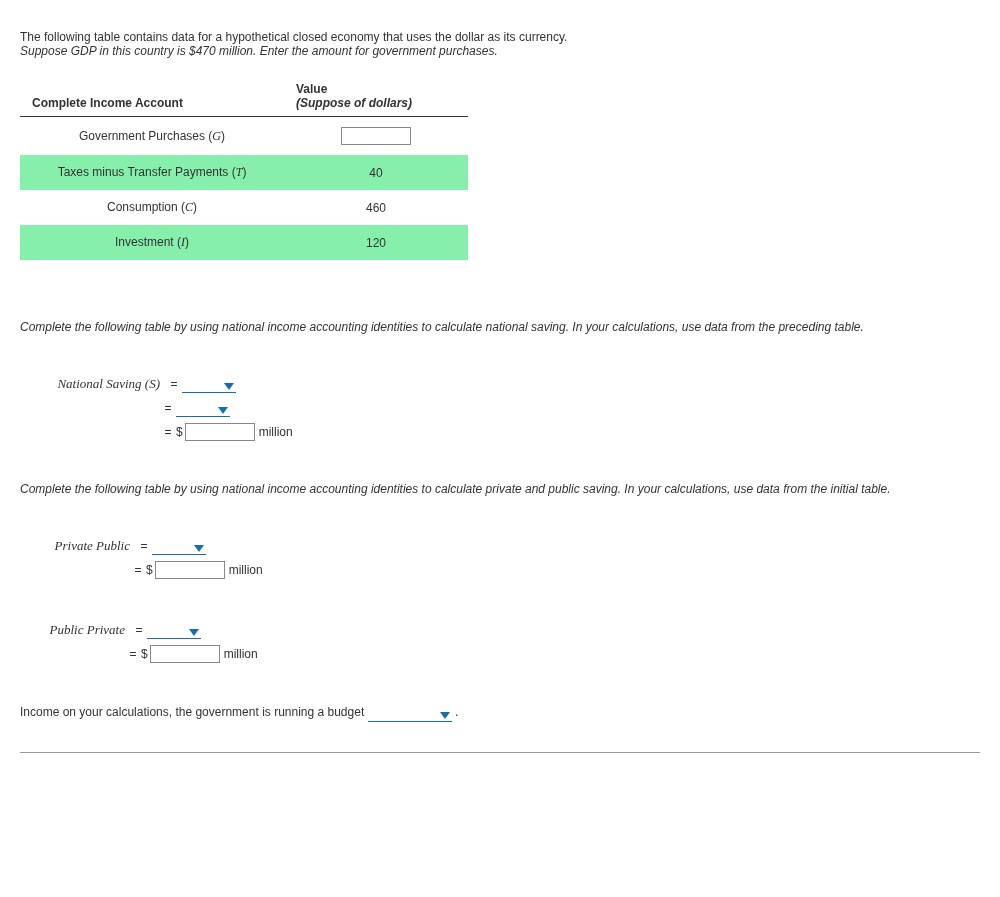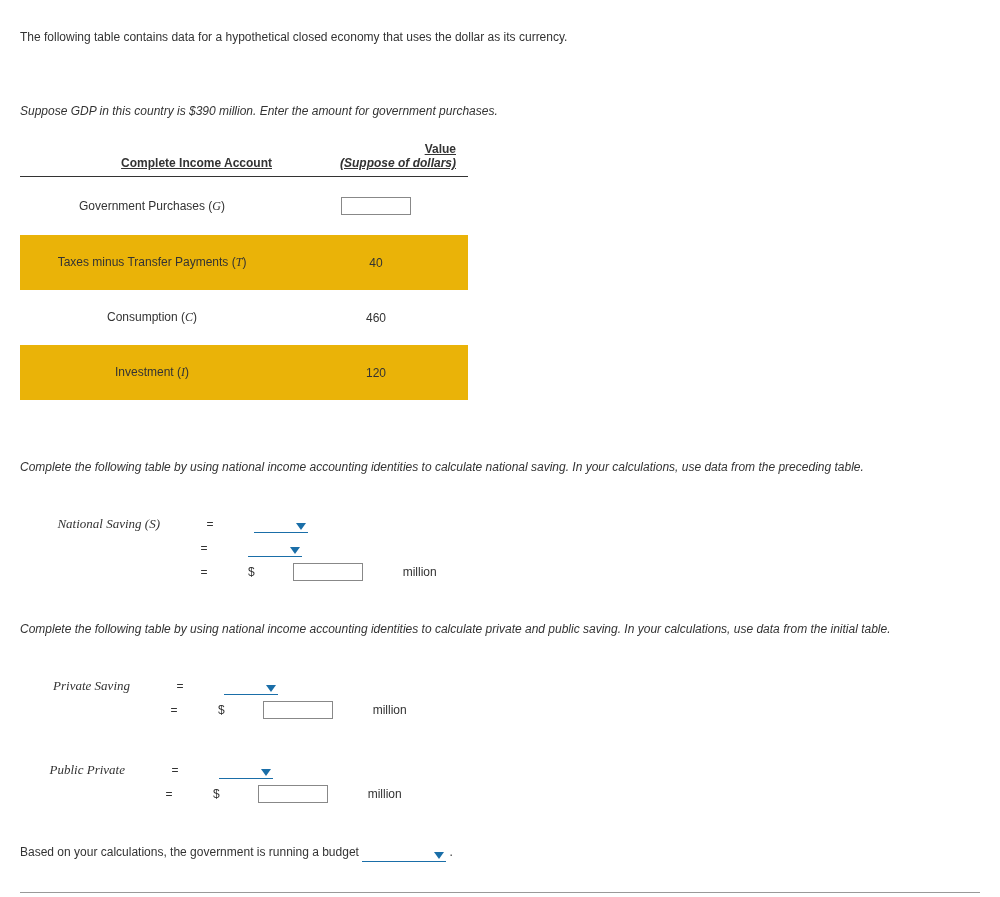--- a/index.html
+++ b/index.html
@@ -5,43 +5,41 @@
   body {
     font-family: Verdana, Arial, sans-serif;
     font-size: 12px;
     color: #333;
     margin: 0;
     padding: 30px 20px;
     background: #fff;
     width: 960px;
   }
   .intro-text {
-    margin-bottom: 60px;
   }
   .instruction {
     font-style: italic;
     margin-bottom: 18px;
   }
   table.data-table {
     border-collapse: collapse;
     margin-bottom: 60px;
   }
   table.data-table th {
     padding: 6px 12px;
     font-weight: bold;
-    text-align: right;
+    text-align: left;
     border-bottom: 1px solid #333;
-    text-decoration: underline;
   }
   table.data-table td {
-    padding: 20px 12px;
+    padding: 10px 12px;
     text-align: center;
   }
   table.data-table tr.shade td {
-    background: #eab308;
+    background: #86efac;
   }
   .col-label {
     text-align: center;
     width: 240px;
   }
   .col-value {
     width: 160px;
   }
   .num-input {
     width: 70px;
@@ -57,21 +55,20 @@
     margin-bottom: 40px;
   }
   .eq-block {
     margin-bottom: 40px;
   }
   .eq-row {
     display: flex;
     align-items: center;
     margin: 4px 0;
     min-height: 20px;
-    gap: 36px;
   }
   .eq-label {
     font-style: italic;
     font-family: Georgia, 'Times New Roman', serif;
     font-size: 13px;
     text-align: right;
     padding-right: 6px;
   }
   .eq-sign {
     width: 16px;
@@ -125,21 +122,21 @@
   .math-var {
     font-family: Georgia, 'Times New Roman', serif;
     font-style: italic;
   }
 </style>
 </head>
 <body>
 
 <div class="intro-text">The following table contains data for a hypothetical closed economy that uses the dollar as its currency.</div>
 
-<div class="instruction">Suppose GDP in this country is $390 million. Enter the amount for government purchases.</div>
+<div class="instruction">Suppose GDP in this country is $470 million. Enter the amount for government purchases.</div>
 
 <table class="data-table">
   <thead>
     <tr>
       <th class="col-label" rowspan="2" style="vertical-align:bottom;">Complete Income Account</th>
       <th class="col-value" style="border-bottom:none;padding-bottom:0;">Value</th>
     </tr>
     <tr>
       <th class="col-value" style="font-style:italic;padding-top:0;">(Suppose of dollars)</th>
     </tr>
@@ -187,21 +184,21 @@
     <span class="dollar-prefix">$</span>
     <input type="text" class="amt-input" style="">
     <span class="unit-suffix">million</span>
   </div>
 </div>
 
 <div class="instruction section">Complete the following table by using national income accounting identities to calculate private and public saving. In your calculations, use data from the initial table.</div>
 
 <div class="eq-block">
   <div class="eq-row">
-    <div class="eq-label" style="width:110px;">Private Saving</div>
+    <div class="eq-label" style="width:110px;">Private Public</div>
     <div class="eq-sign">=</div>
     <div class="dropdown-slot">
       <div class="caret"></div>
     </div>
   </div>
   <div class="eq-row">
     <div style="width:110px;"></div>
     <div class="eq-sign">=</div>
     <span class="dollar-prefix">$</span>
     <input type="text" class="amt-input" style="">
@@ -220,20 +217,20 @@
   <div class="eq-row">
     <div style="width:105px;"></div>
     <div class="eq-sign">=</div>
     <span class="dollar-prefix">$</span>
     <input type="text" class="amt-input" style="">
     <span class="unit-suffix">million</span>
   </div>
 </div>
 
 <div class="final-line">
-  <span>Based on your calculations, the government is running a budget </span>
+  <span>Income on your calculations, the government is running a budget </span>
   <span class="dropdown-slot long" style="vertical-align:middle;">
     <div class="caret"></div>
   </span>
   <span>.</span>
 </div>
 
 <hr class="hr-bottom">
 
 </body></html>

